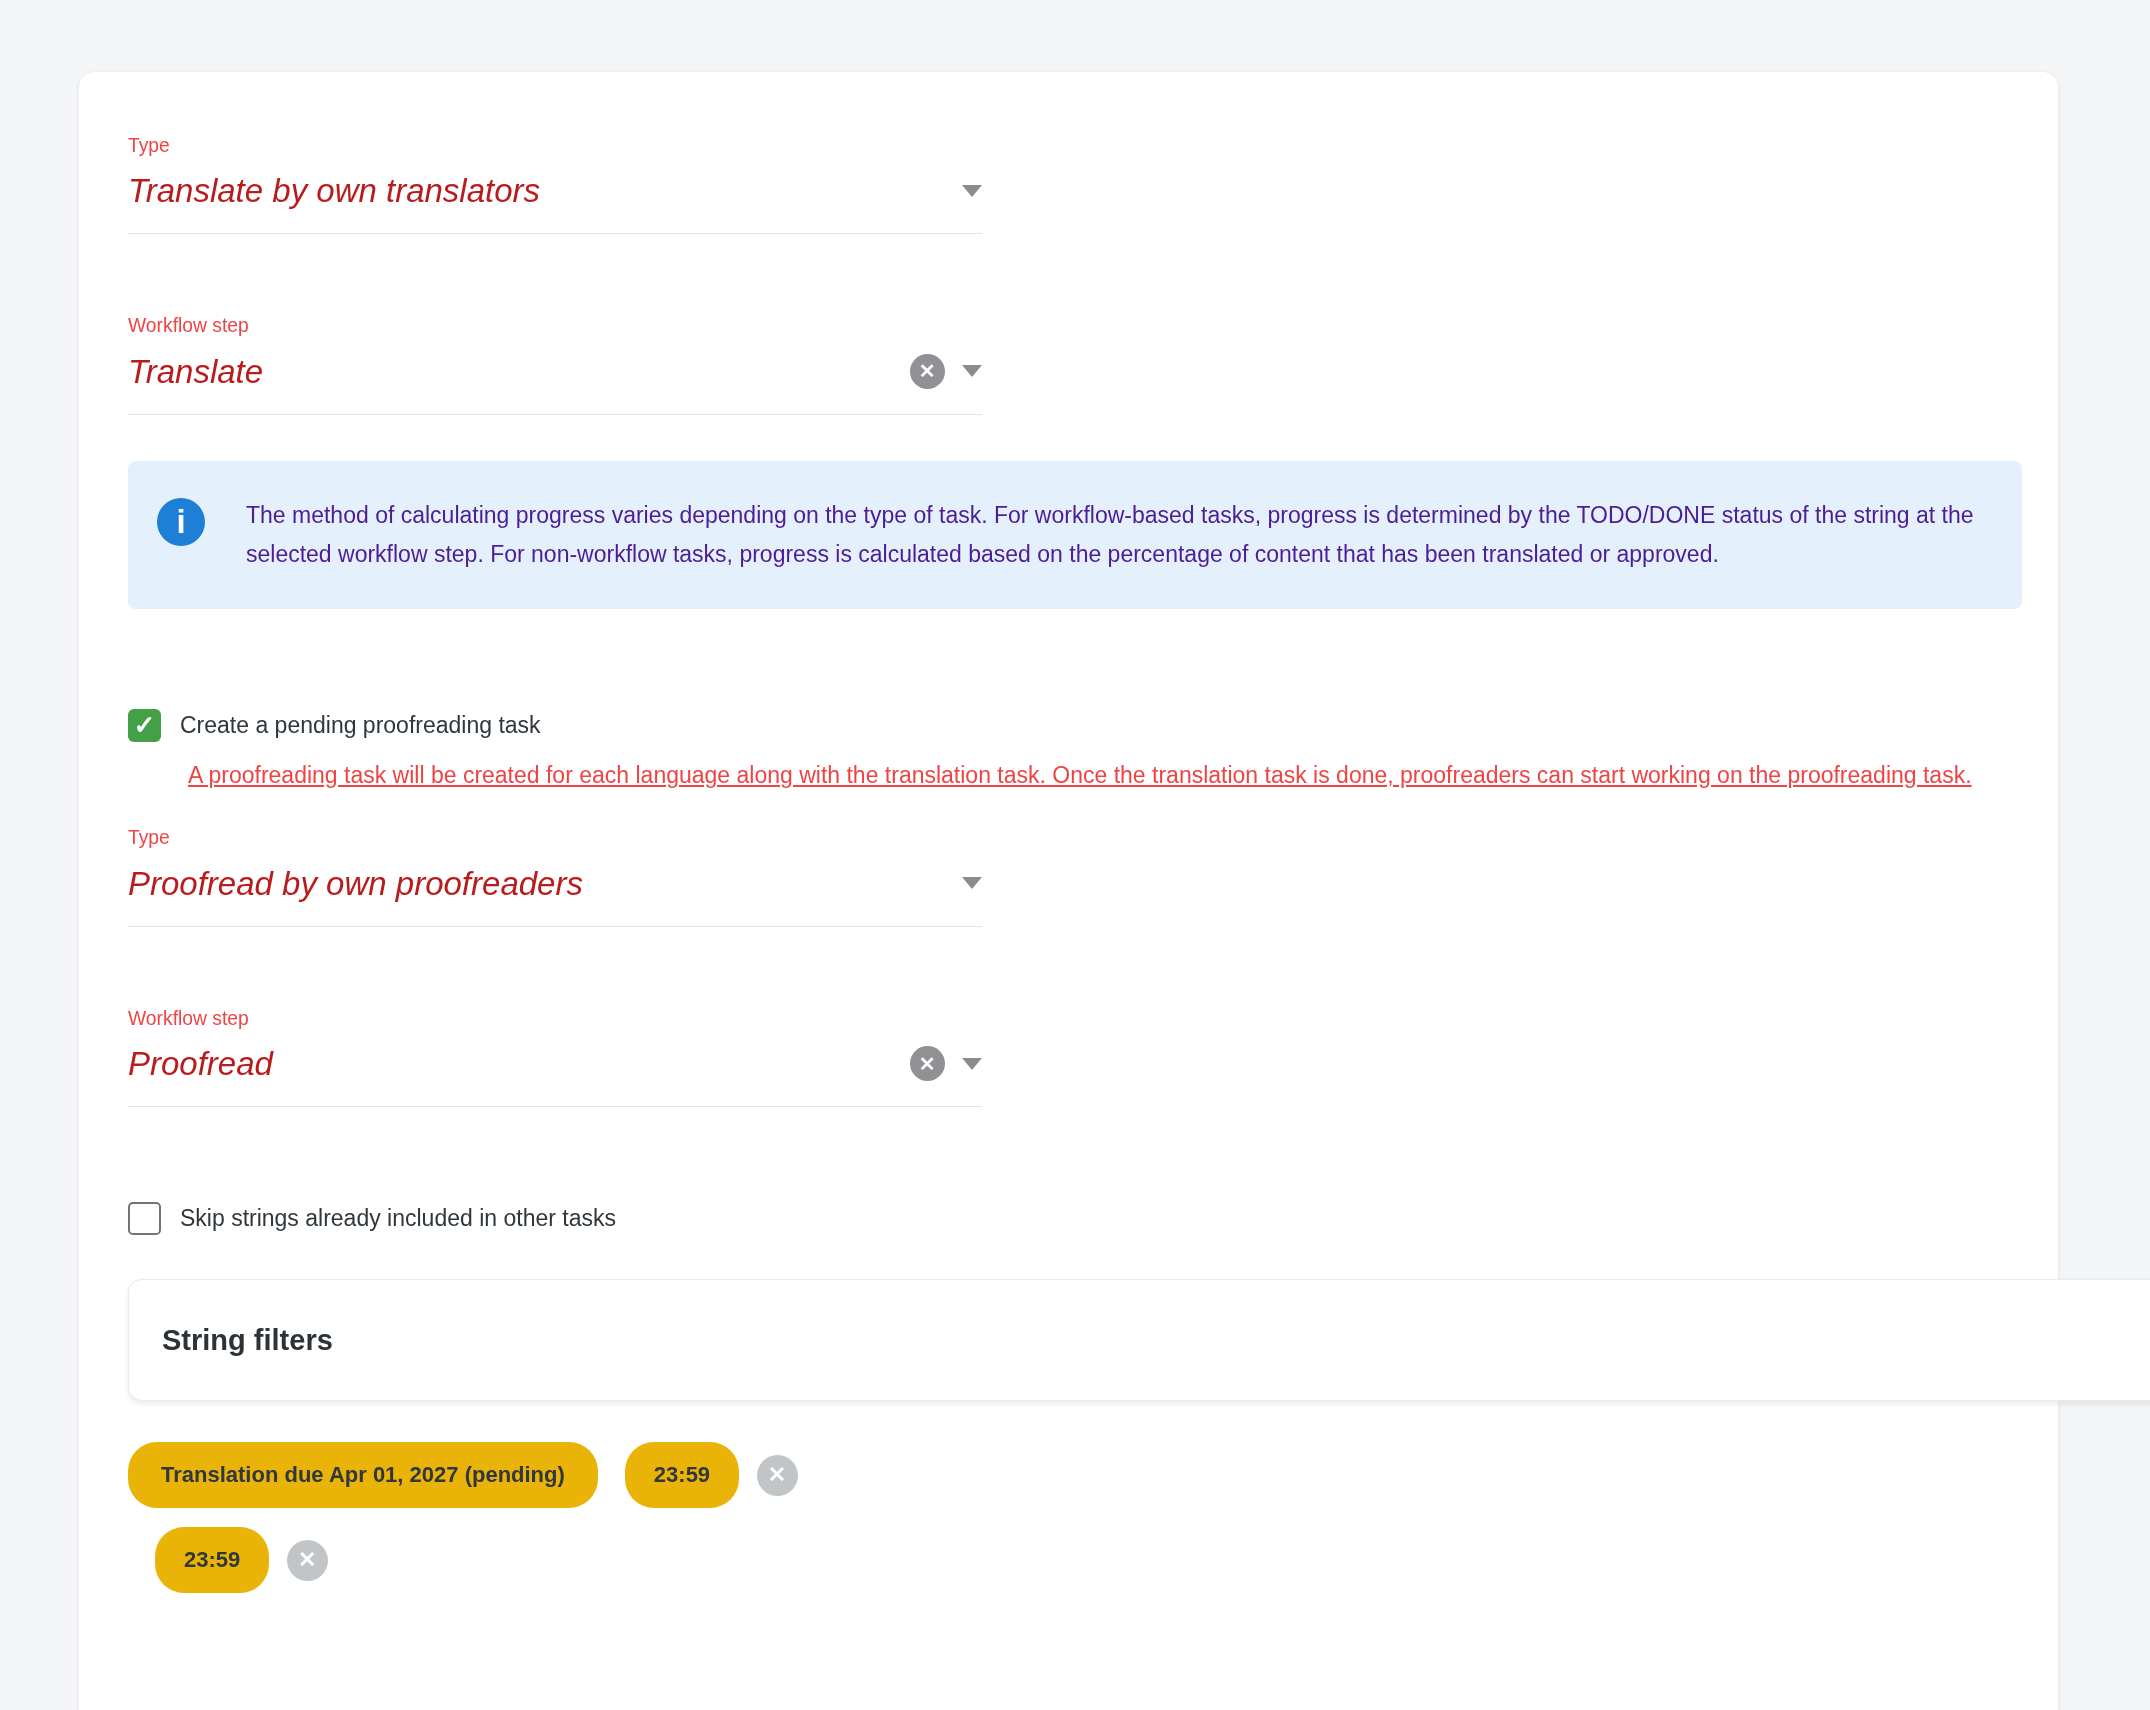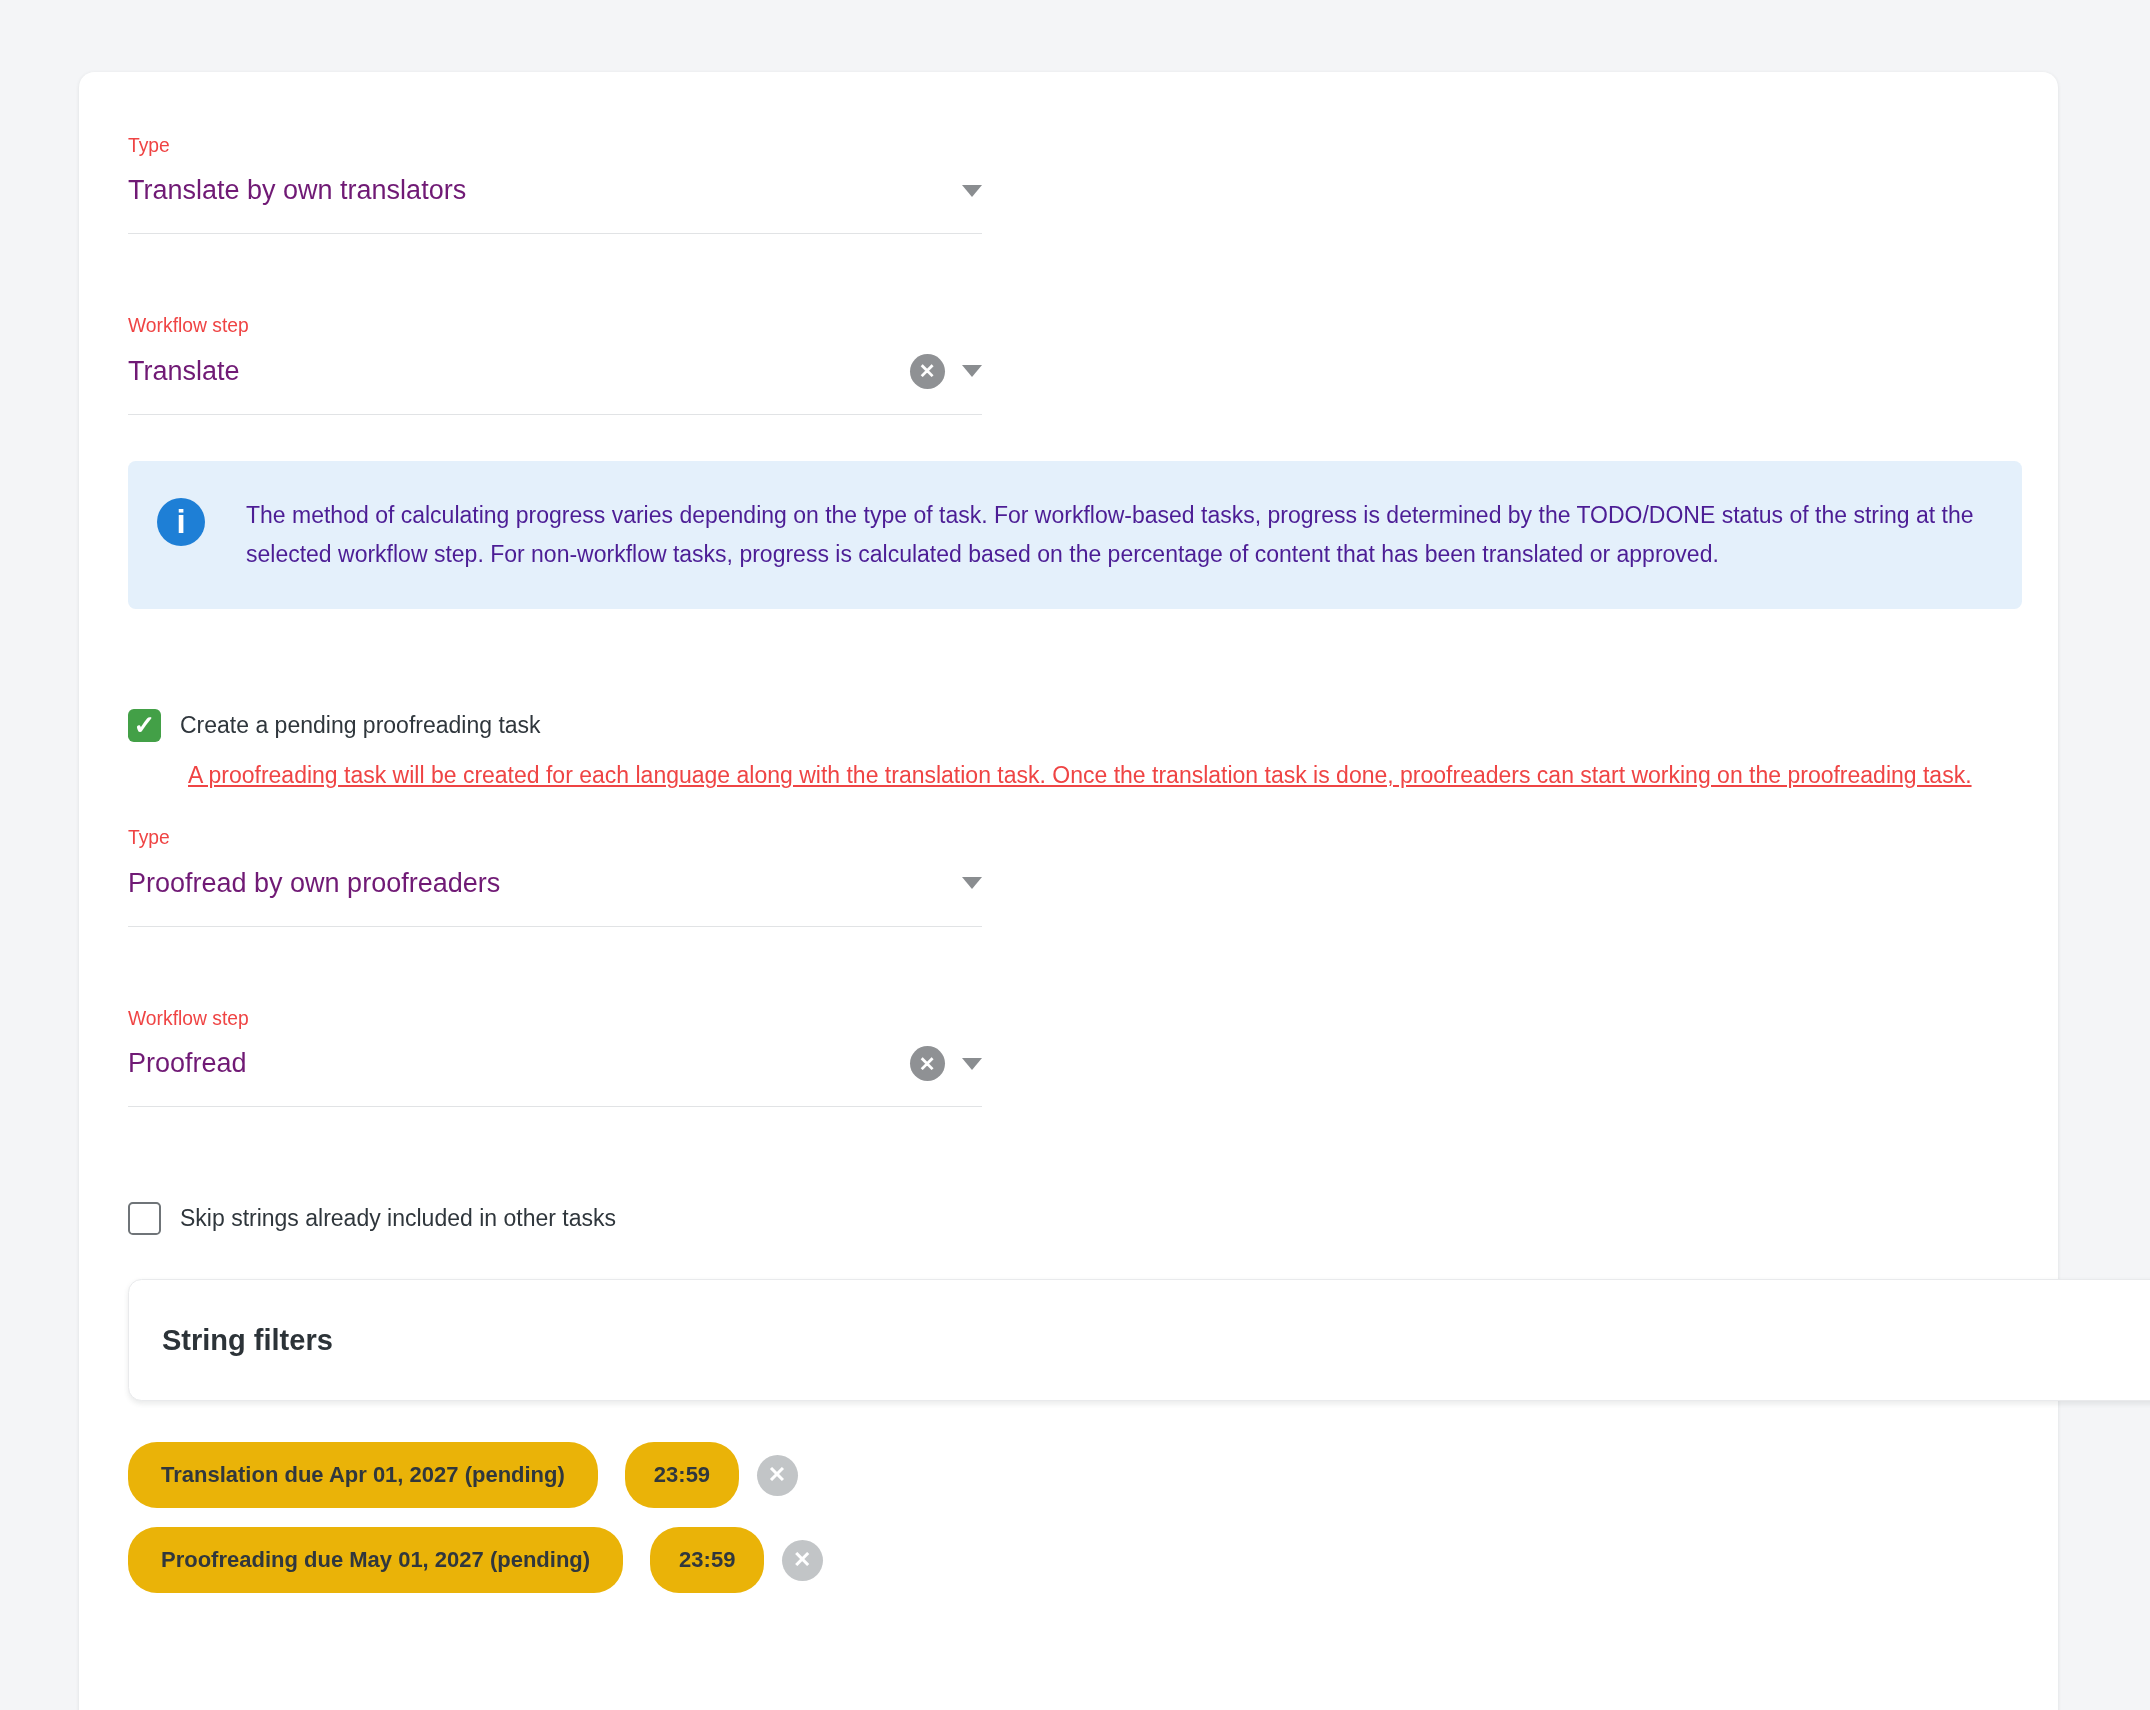--- a/index.html
+++ b/index.html
@@ -25,22 +25,23 @@
   }
   .select-row {
     display: flex; align-items: center;
     width: 854px;
     margin-top: 15.4px;
     padding-bottom: 25px;
     border-bottom: 1px solid #e1e3e5;
   }
   .select-value {
     flex: 1;
-    font-size: 27px; line-height: 35px;
-    color: #701a75;
+    font-size: 33px; line-height: 35px;
+    color: #b91c1c;
+    font-style: italic;
   }
   .caret-down {
     width: 0; height: 0;
     border-left: 10.6px solid transparent;
     border-right: 10.6px solid transparent;
     border-top: 12.6px solid #8a8d90;
     margin-left: 17.4px;
   }
   .clear-btn {
     width: 35px; height: 35px;
@@ -211,20 +212,19 @@
       </svg>
     </div>
 
     <div class="chip-row">
       <span class="chip">Translation due Apr 01, 2027 (pending)</span>
       <span class="chip time">23:59</span>
       <span class="chip-delete">✕</span>
     </div>
 
     <div class="chip-row second">
-      <span class="chip">Proofreading due May 01, 2027 (pending)</span>
       <span class="chip time">23:59</span>
       <span class="chip-delete">✕</span>
     </div>
 
   </div>
 </div>
 
 
 </body></html>

